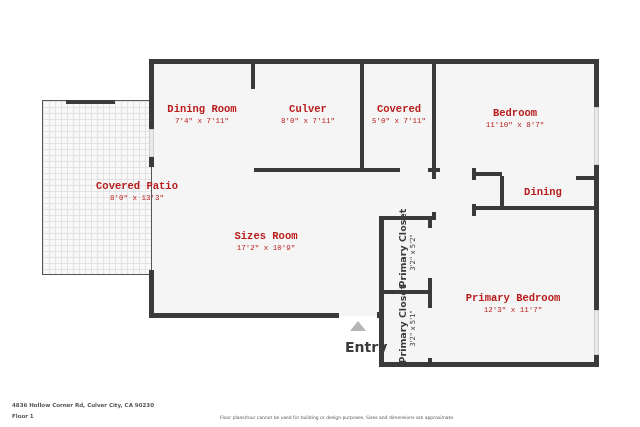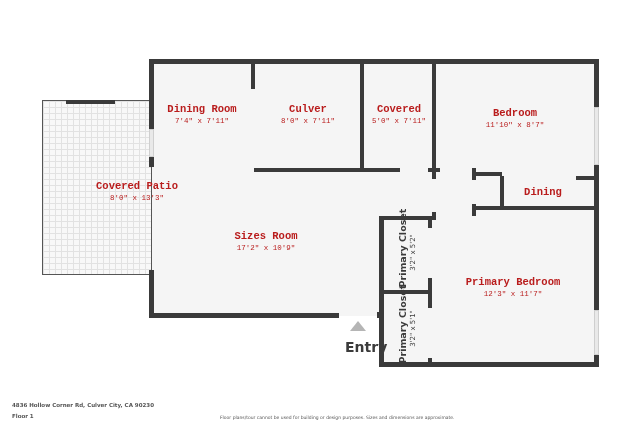--- a/index.html
+++ b/index.html
@@ -98,21 +98,21 @@
   <span class="dim">17'2" x 10'9"</span>
 </div>
 <div class="vlabel" style="left:372px; top:242px; width:70px;">
   <span class="name">Primary Closet</span>
   <span class="dim">3'2" x 5'2"</span>
 </div>
 <div class="vlabel" style="left:372px; top:318px; width:70px;">
   <span class="name">Primary Closet</span>
   <span class="dim">3'2" x 5'1"</span>
 </div>
-<div class="label" style="left:513px; top:276px;">
+<div class="label" style="left:513px; top:292px;">
   <span class="name">Primary Bedroom</span>
   <span class="dim">12'3" x 11'7"</span>
 </div>
 
 <div class="entry-arrow" style="left:350px; top:321px;"></div>
 <div class="entry-label" style="left:345px; top:339px;">Entry</div>
 
 <div class="footer f-addr">4836 Hollow Corner Rd, Culver City, CA 90230</div>
 <div class="footer f-floor">Floor 1</div>
 <div class="footer f-disc">Floor plans/tour cannot be used for building or design purposes. Sizes and dimensions are approximate.</div>

